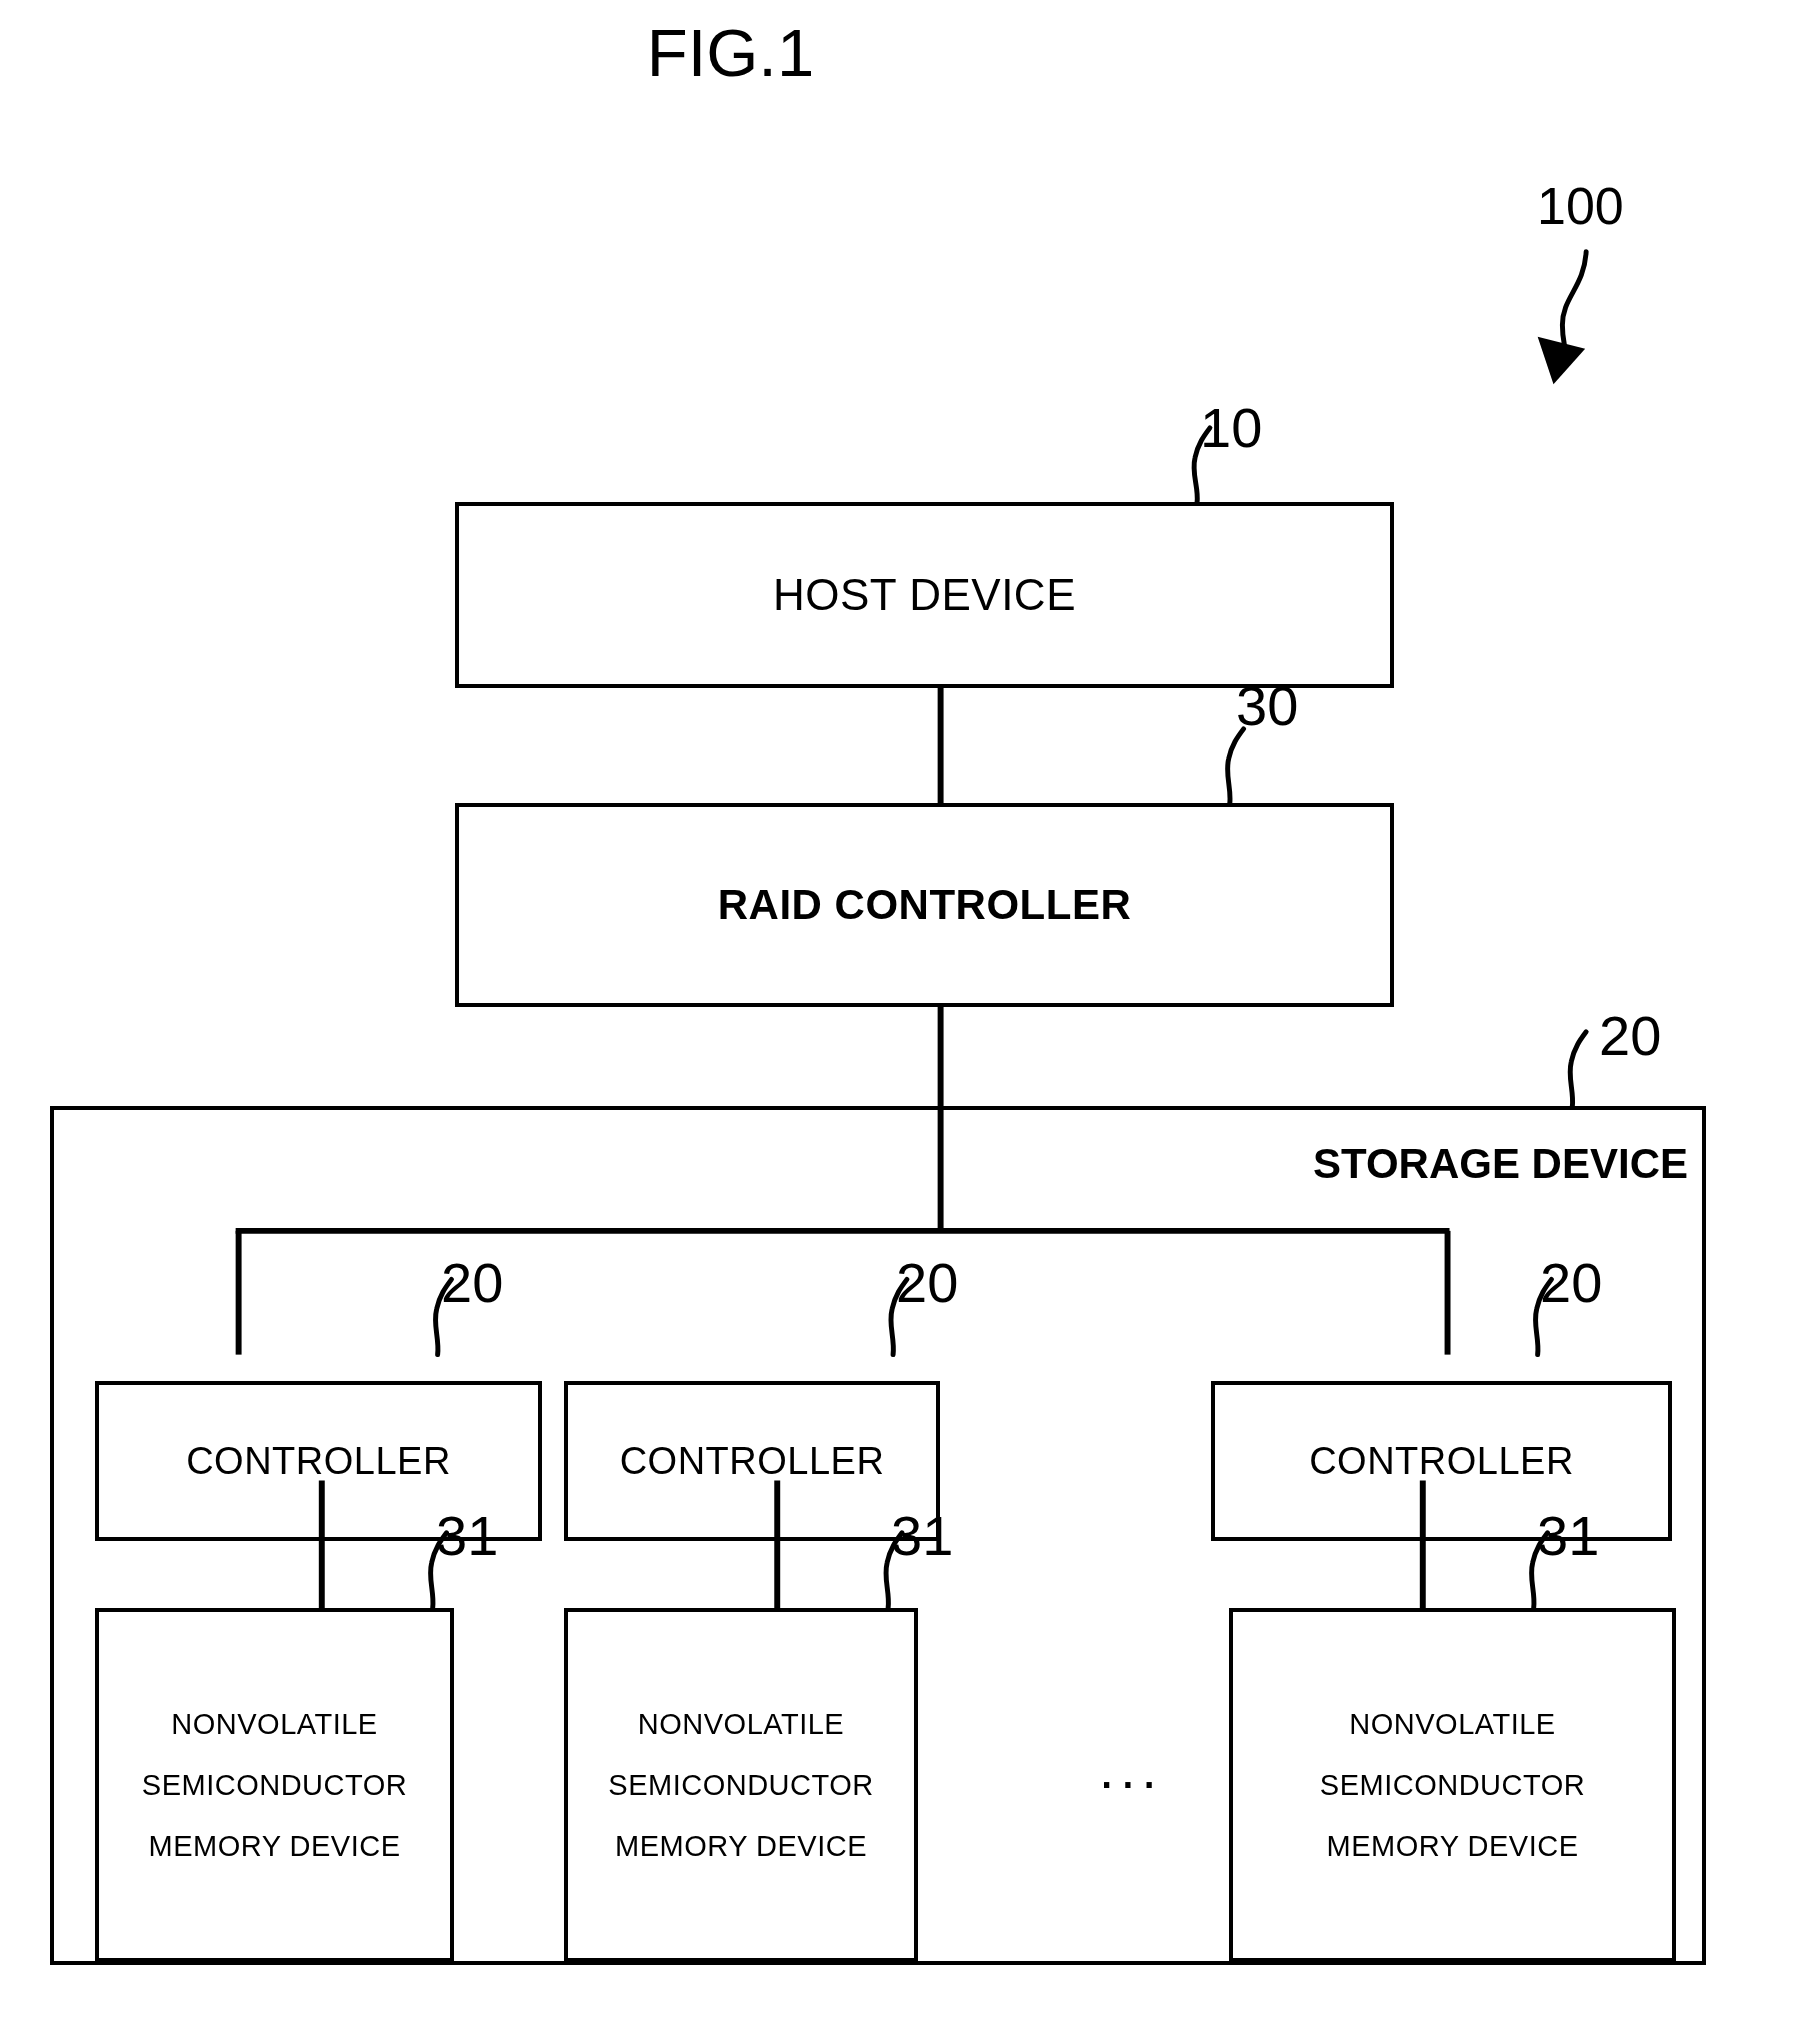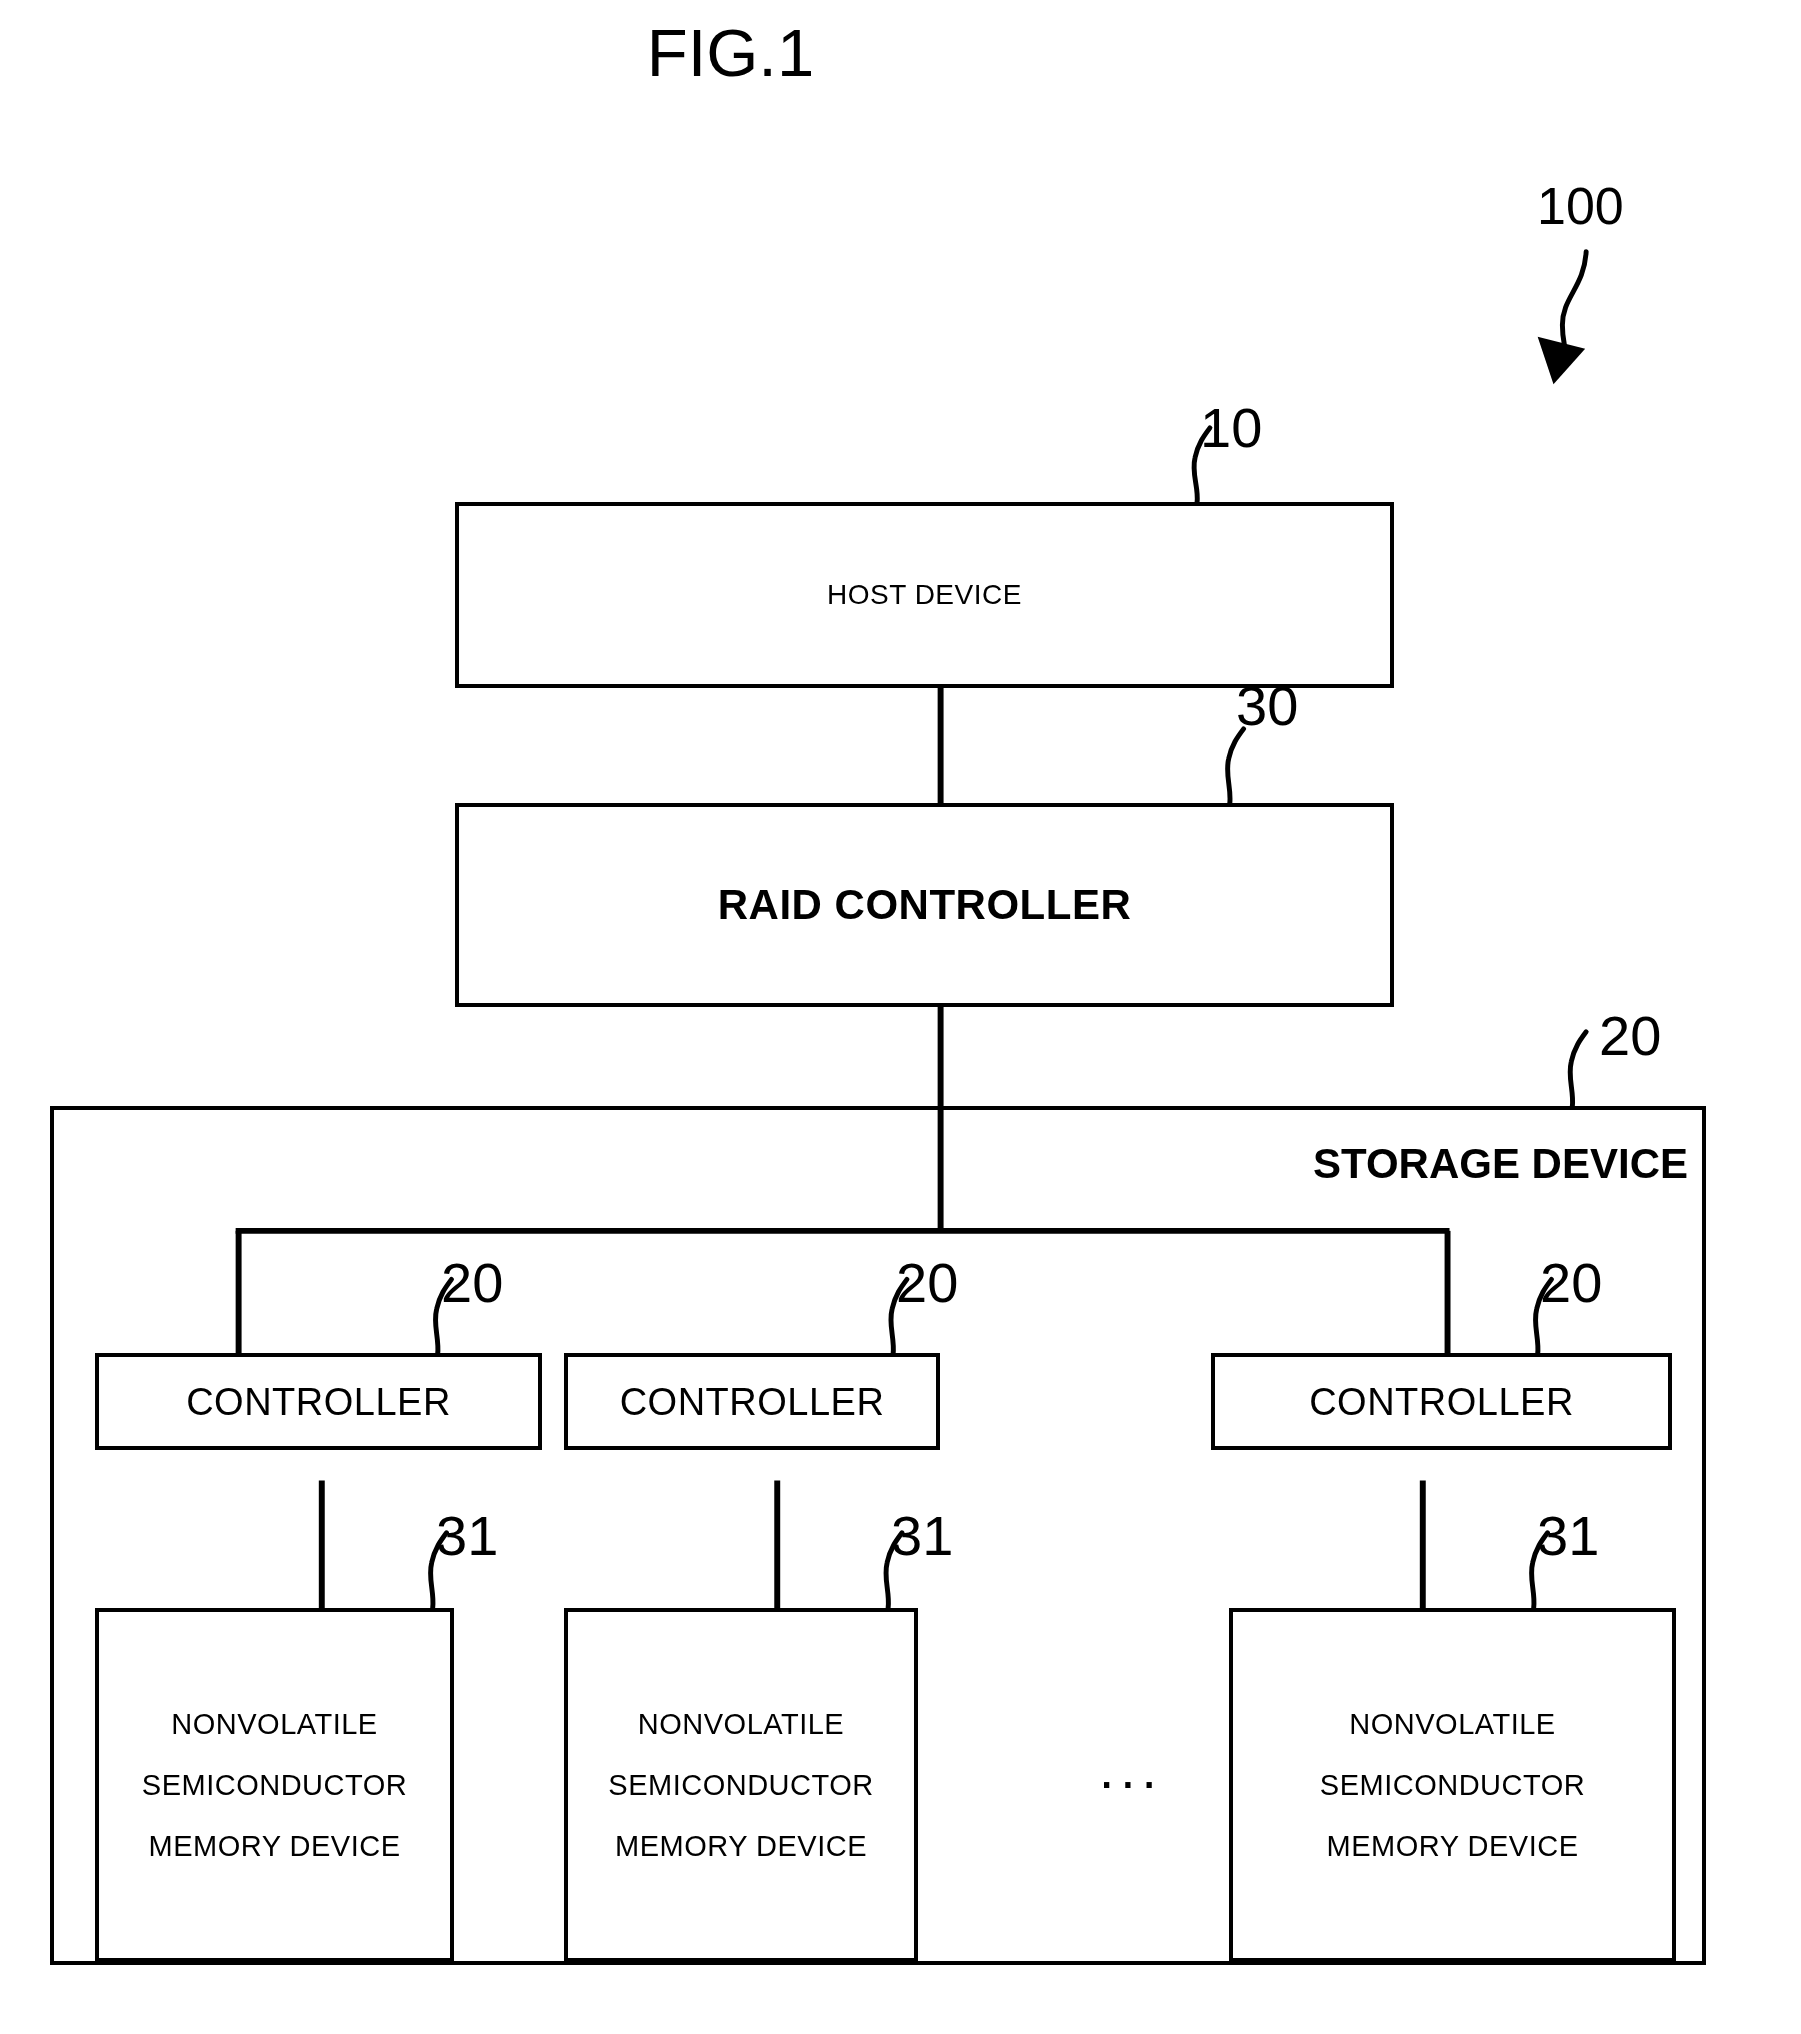--- a/index.html
+++ b/index.html
@@ -47,37 +47,37 @@
     justify-content: center;
     text-align: center;
   }
   .box-label {
     font-size: 40px;
     line-height: 46px;
     letter-spacing: 0.5px;
     white-space: pre-line;
   }
   #host-device-box { left: 455px; top: 502px; width: 939px; height: 186px; }
-  #host-device-box .box-label { font-size: 28px; }
+  #host-device-box .box-label { font-size: 44px; }
   #raid-controller-box { left: 455px; top: 803px; width: 939px; height: 204px; font-weight: bold; }
   #raid-controller-box .box-label { font-size: 42px; }
   #storage-device-box {
     left: 50px; top: 1106px; width: 1656px; height: 859px;
     display: block;
     font-weight: bold;
   }
   #storage-device-title {
     position: absolute;
     right: 14px;
     top: 30px;
     font-size: 42px;
     line-height: 48px;
     white-space: nowrap;
   }
-  .controller-box { height: 97px; top: 1353px; text-align: center; }
+  .controller-box { height: 160px; top: 1381px; text-align: center; }
   .controller-box .box-label { font-size: 38px; }
   #controller-box-1 { left: 95px; width: 447px; }
   #controller-box-2 { left: 564px; width: 376px; }
   #controller-box-3 { left: 1211px; width: 461px; }
   .memory-box { height: 354px; top: 1608px; }
   .memory-box .box-label { font-size: 29px; line-height: 61px; }
   #memory-box-1 { left: 95px; width: 359px; }
   #memory-box-2 { left: 564px; width: 354px; }
   #memory-box-3 { left: 1229px; width: 447px; }
   .ref-num {

